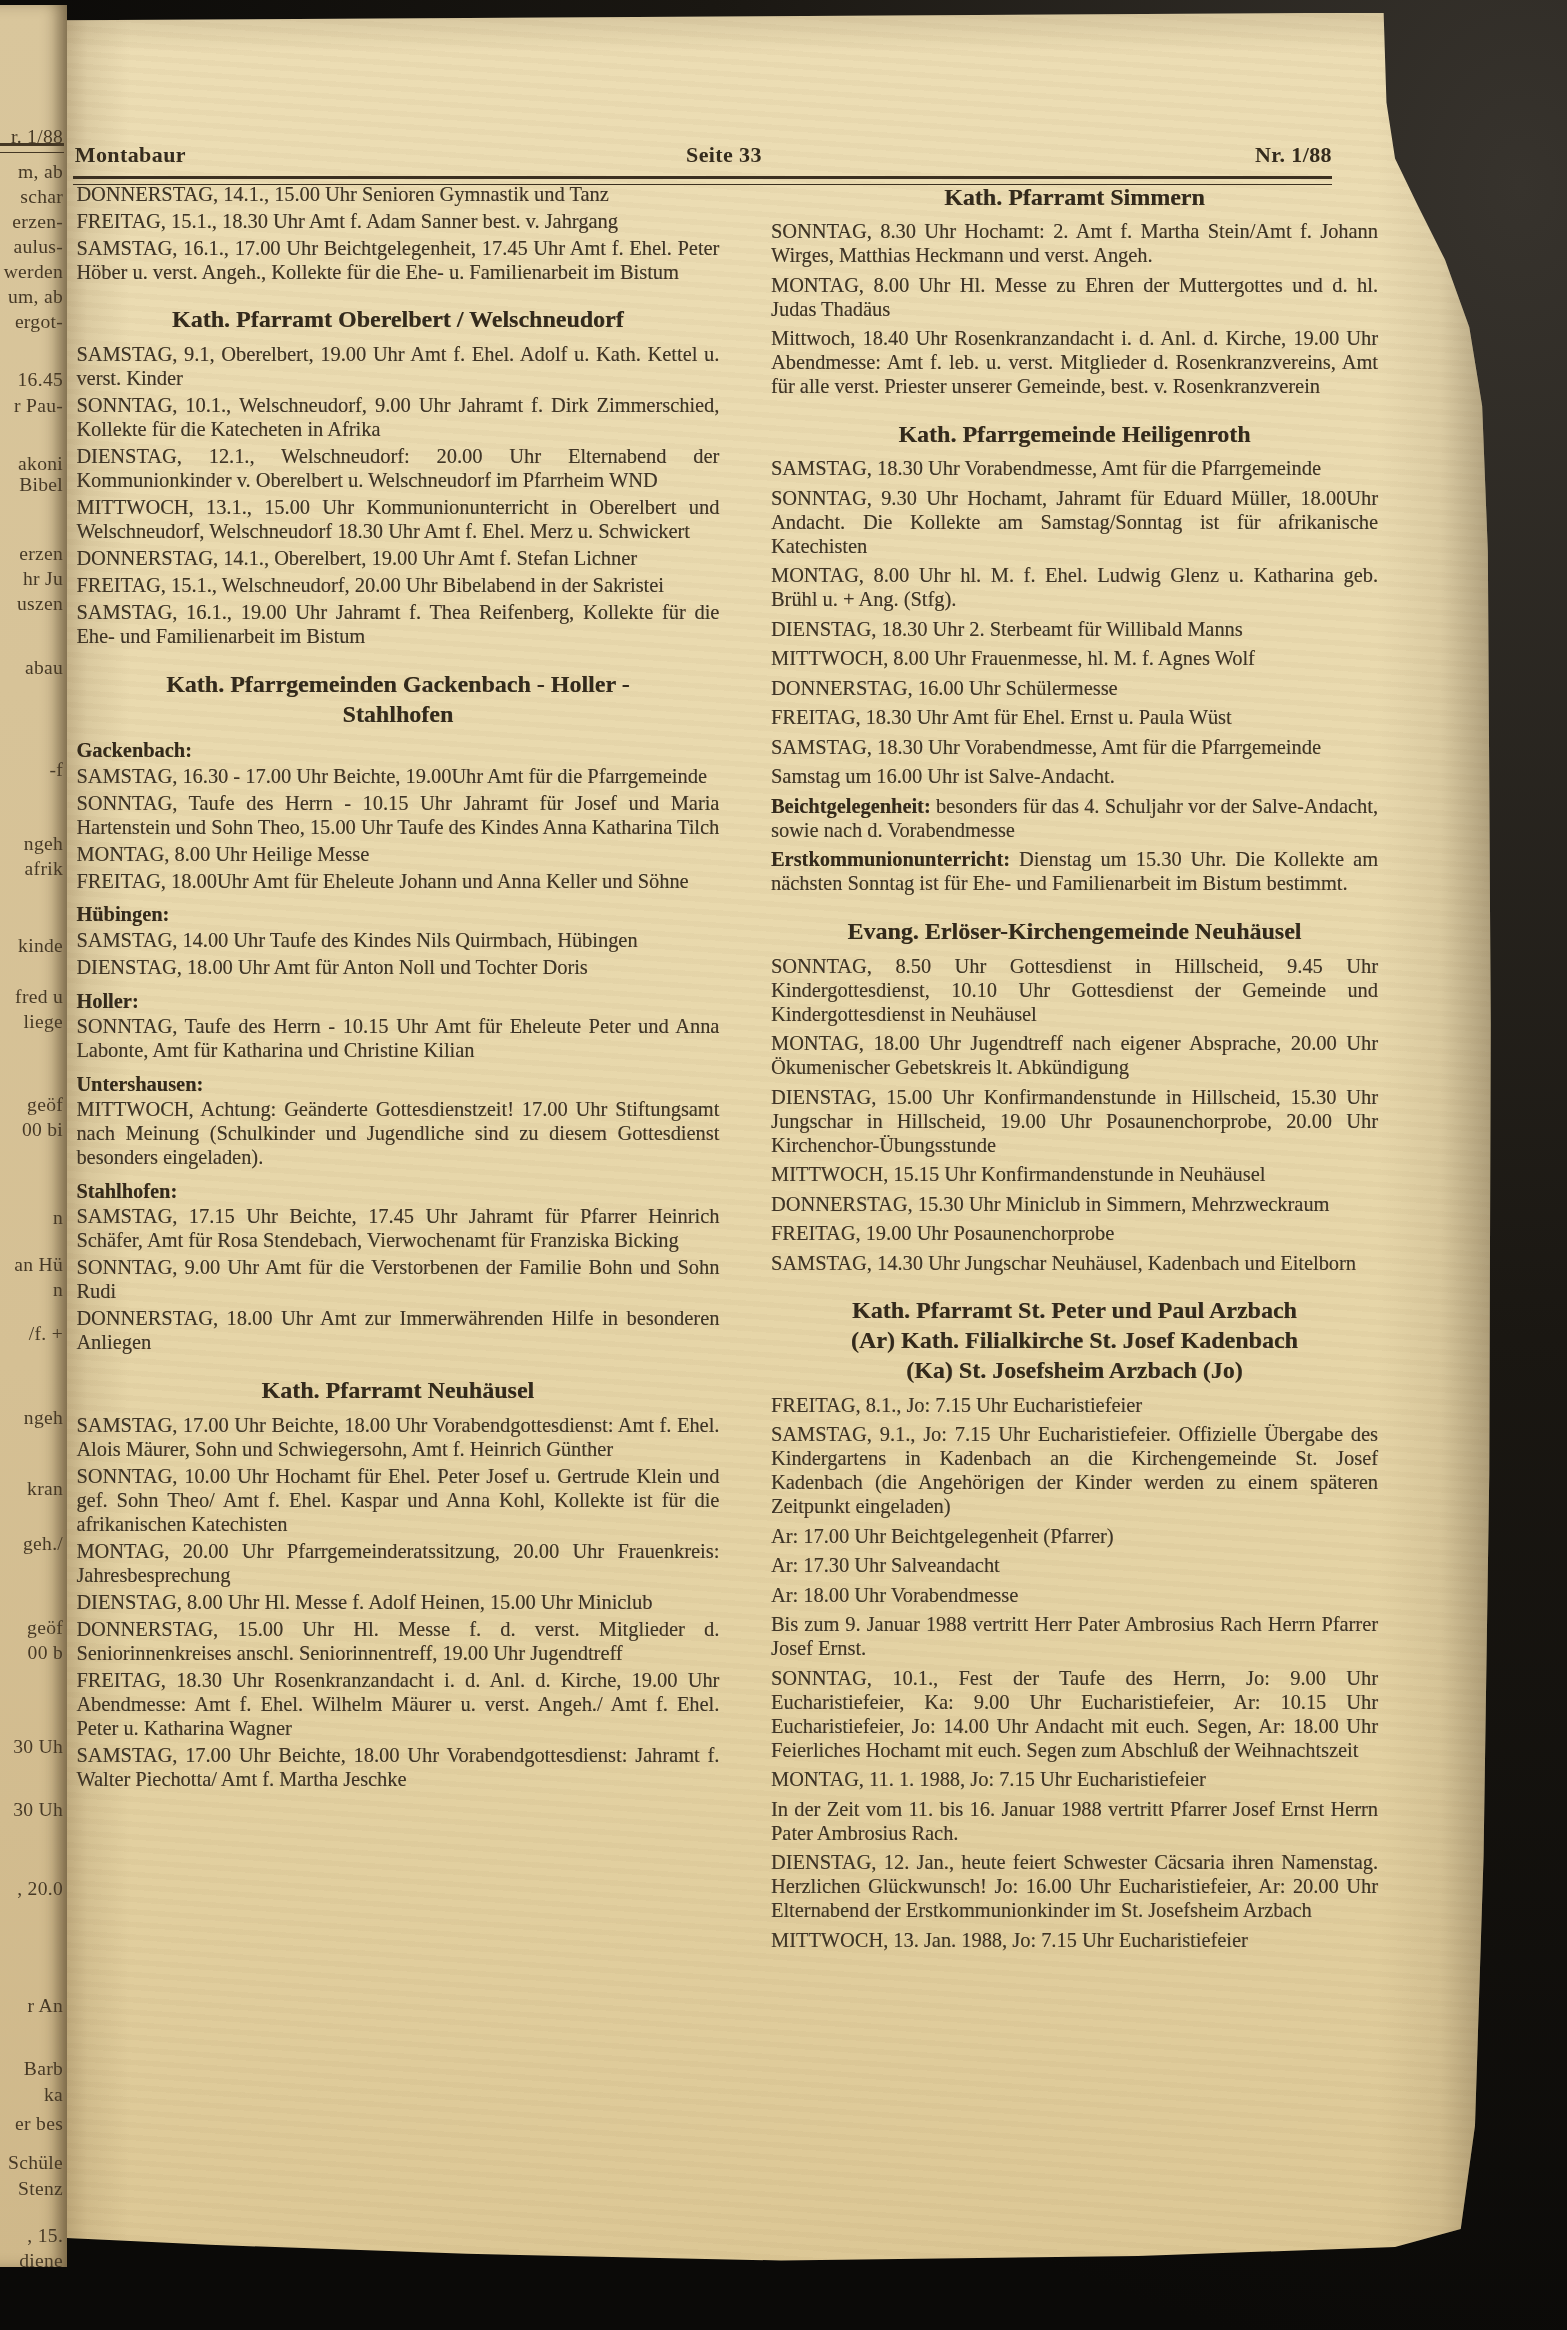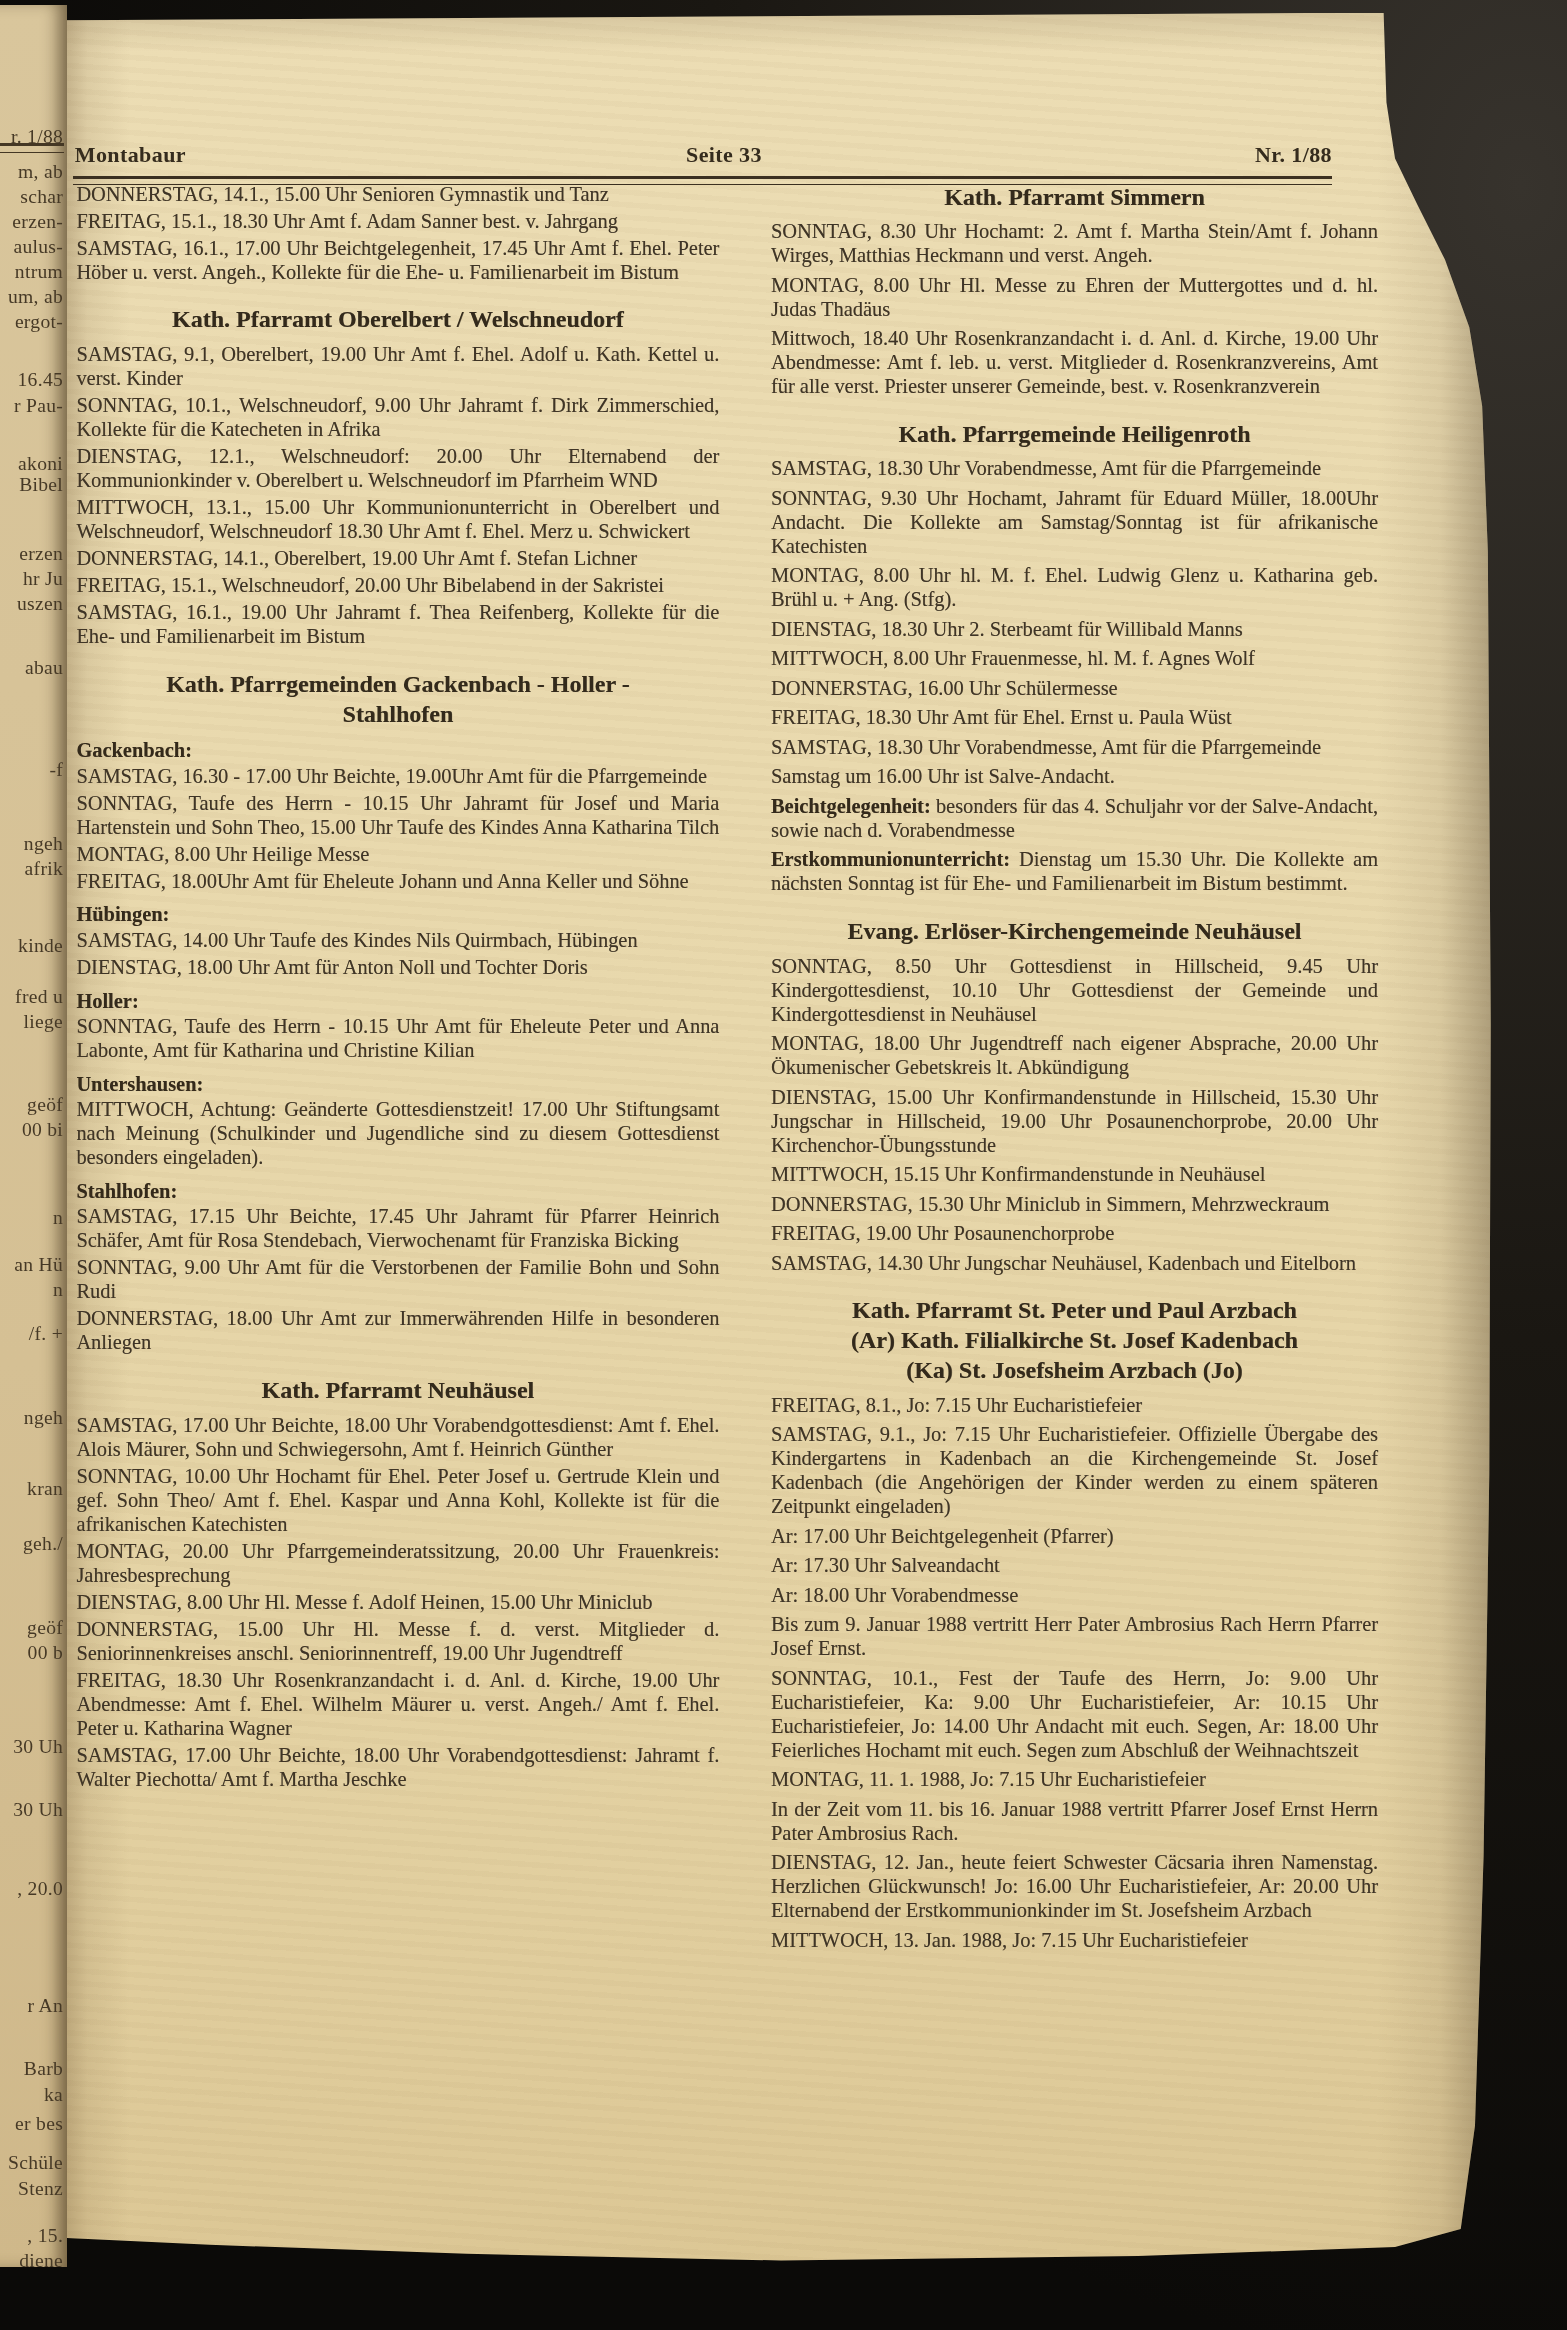--- a/index.html
+++ b/index.html
@@ -68,21 +68,21 @@
 <body>
 
 <div class="stage">
   <div class="under-strip">
     <div class="strip-rule"></div>
   <span class="frag" style="top: 121px;">r. 1/88</span>
       <span class="frag" style="top: 156px;">m, ab</span>
       <span class="frag" style="top: 181px;">schar</span>
       <span class="frag" style="top: 206px;">erzen-</span>
       <span class="frag" style="top: 231px;">aulus-</span>
-      <span class="frag" style="top: 256px;">ntrum</span>
+      <span class="frag" style="top: 256px;">werden</span>
       <span class="frag" style="top: 281px;">um, ab</span>
       <span class="frag" style="top: 306px;">ergot-</span>
       <span class="frag" style="top: 364px;">16.45</span>
       <span class="frag" style="top: 390px;">r Pau-</span>
       <span class="frag" style="top: 448px;">akoni</span>
       <span class="frag" style="top: 469px;">Bibel</span>
       <span class="frag" style="top: 538px;">erzen</span>
       <span class="frag" style="top: 563px;">hr Ju</span>
       <span class="frag" style="top: 588px;">uszen</span>
       <span class="frag" style="top: 652px;">abau</span>

